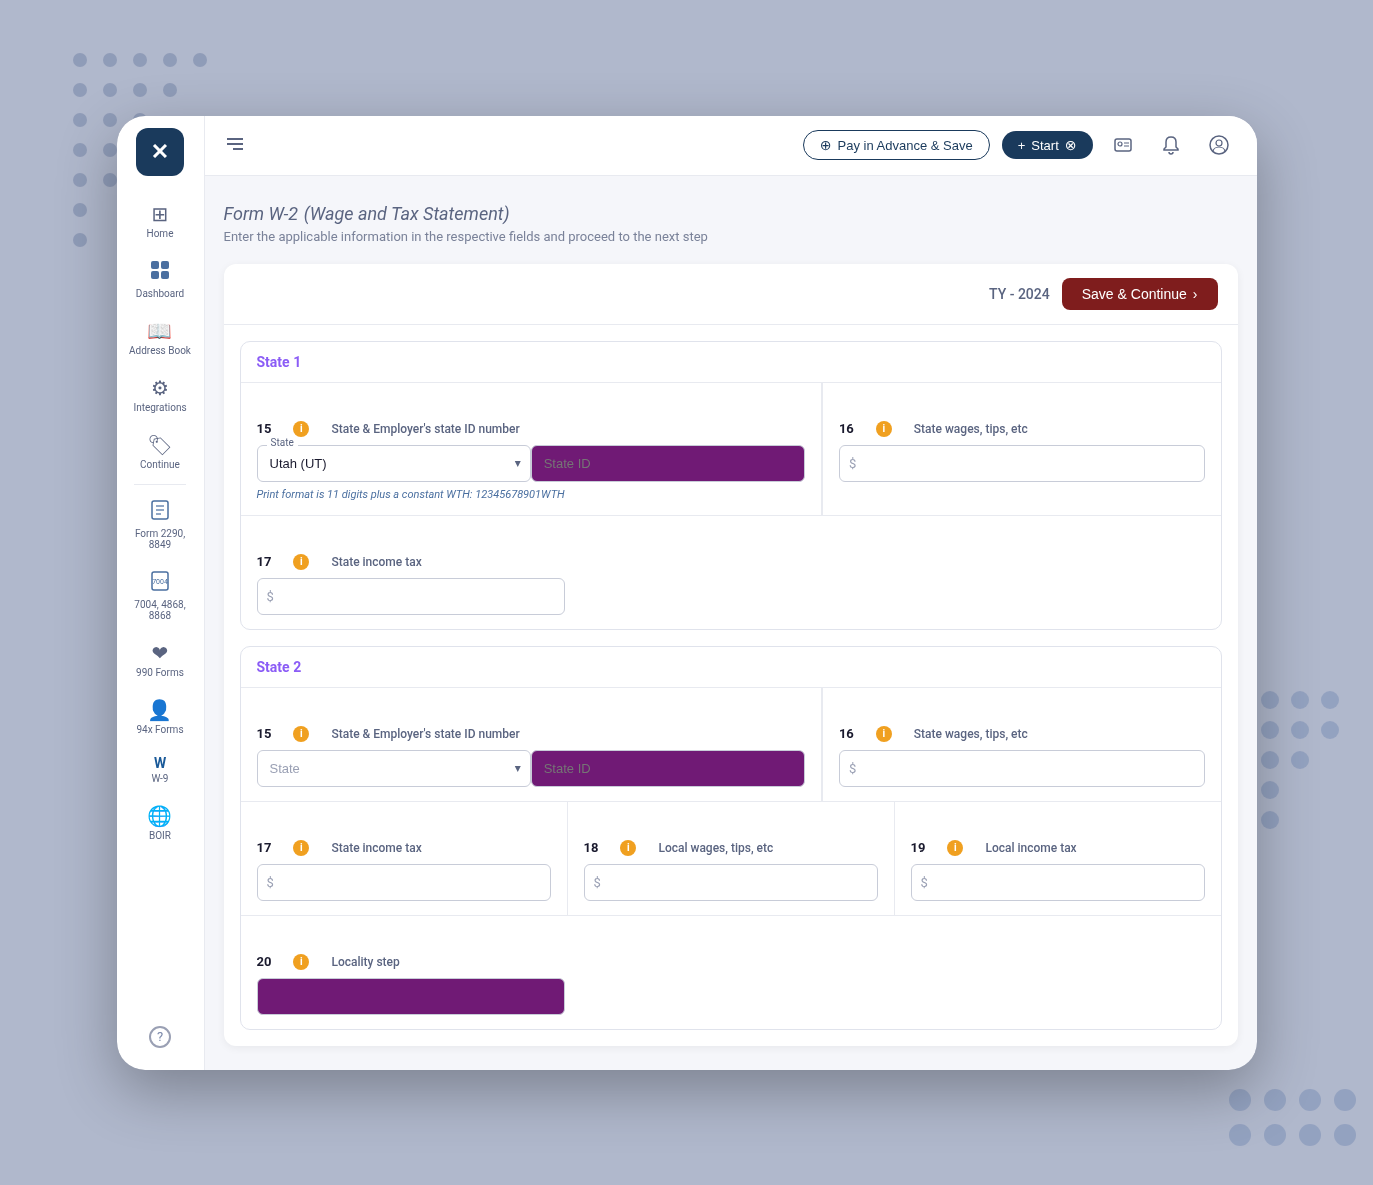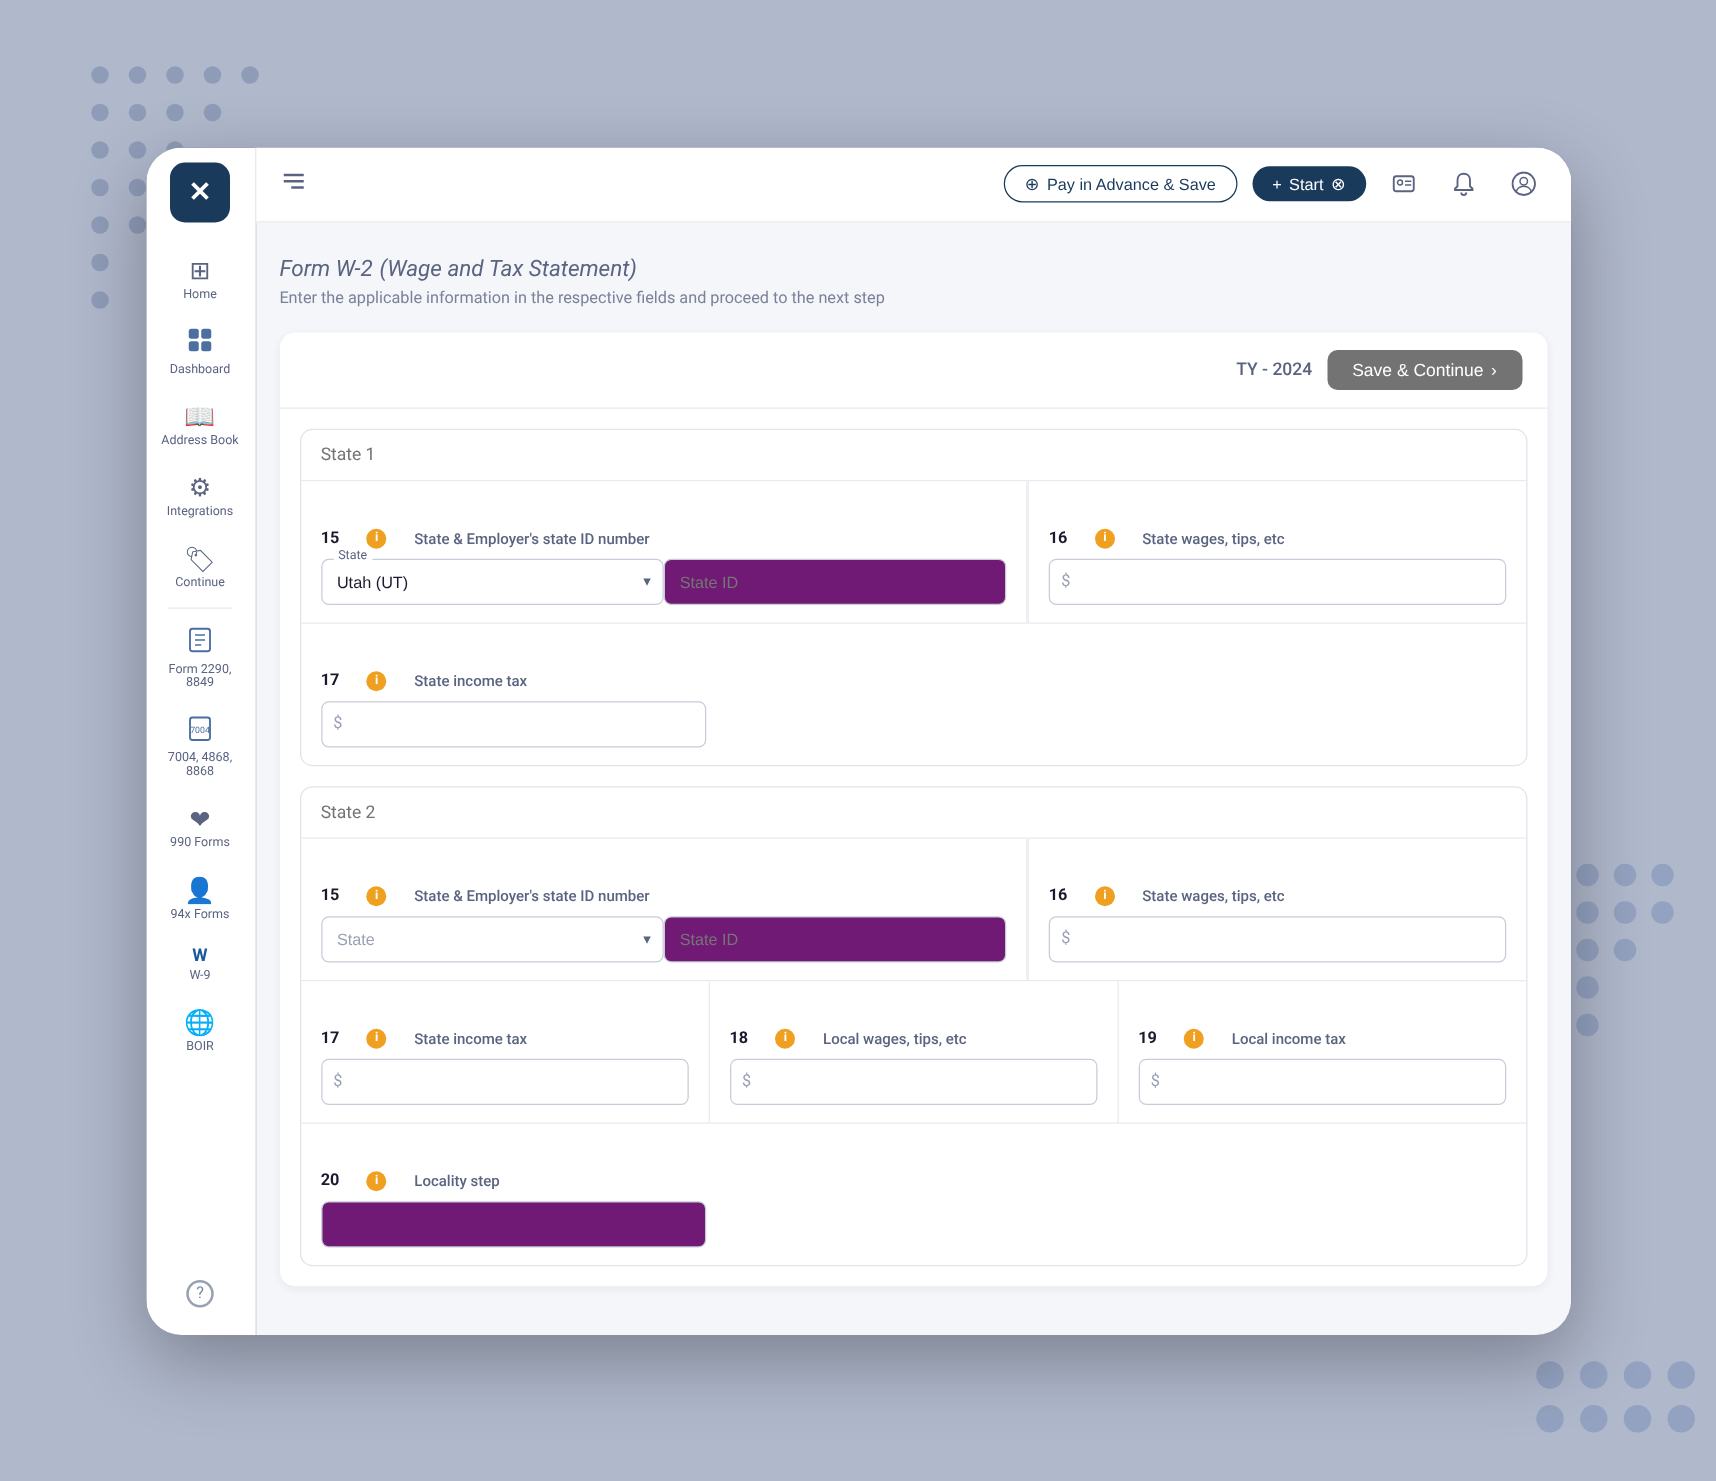--- a/index.html
+++ b/index.html
@@ -200,21 +200,21 @@
       gap: 12px;
     }
 
     .ty-label {
       font-size: 14px;
       color: #5a6480;
       font-weight: 500;
     }
 
     .btn-save-continue {
-      background: #737373;
+      background: #7f1d1d;
       color: white;
       border: none;
       border-radius: 8px;
       padding: 8px 20px;
       font-size: 14px;
       font-weight: 500;
       cursor: pointer;
       display: flex;
       gap: 6px;
     }
@@ -223,22 +223,22 @@
     .state-section {
       border: 1.5px solid #e0e3ec;
       border-radius: 10px;
       margin: 16px;
       overflow: hidden;
     }
 
     .state-section-header {
       padding: 12px 16px;
       font-size: 14px;
-      font-weight: 400;
-      color: #737373;
+      font-weight: 700;
+      color: #8b5cf6;
     }
 
     
     .form-row {
       display: flex;
       border-top: 1px solid #e8eaf0;
     }
 
     .form-cell {
       flex: 1;
@@ -576,20 +576,21 @@
                   <span class="state-select-label">State</span>
                   <select class="form-select">
                     <option value="UT" selected="">Utah (UT)</option>
                   </select>
                   <span class="select-arrow">▾</span>
                 </div>
                 <div style="flex:1">
                   <input class="form-input" type="text" placeholder="State ID" style="">
                 </div>
               </div>
+              <div class="print-format-note">Print format is 11 digits plus a constant WTH: 12345678901WTH</div>
             </div>
             <div class="form-cell" style="flex:1;border-left:1px solid #e8eaf0">
               <div class="field-label">
                 <span class="field-number">16</span>
                 <span class="info-icon">i</span>
                 <span>State wages, tips, etc</span>
               </div>
               <div class="input-with-dollar">
                 <span class="dollar-sign">$</span>
                 <input class="form-input-dollar" type="text" placeholder="" style="">

